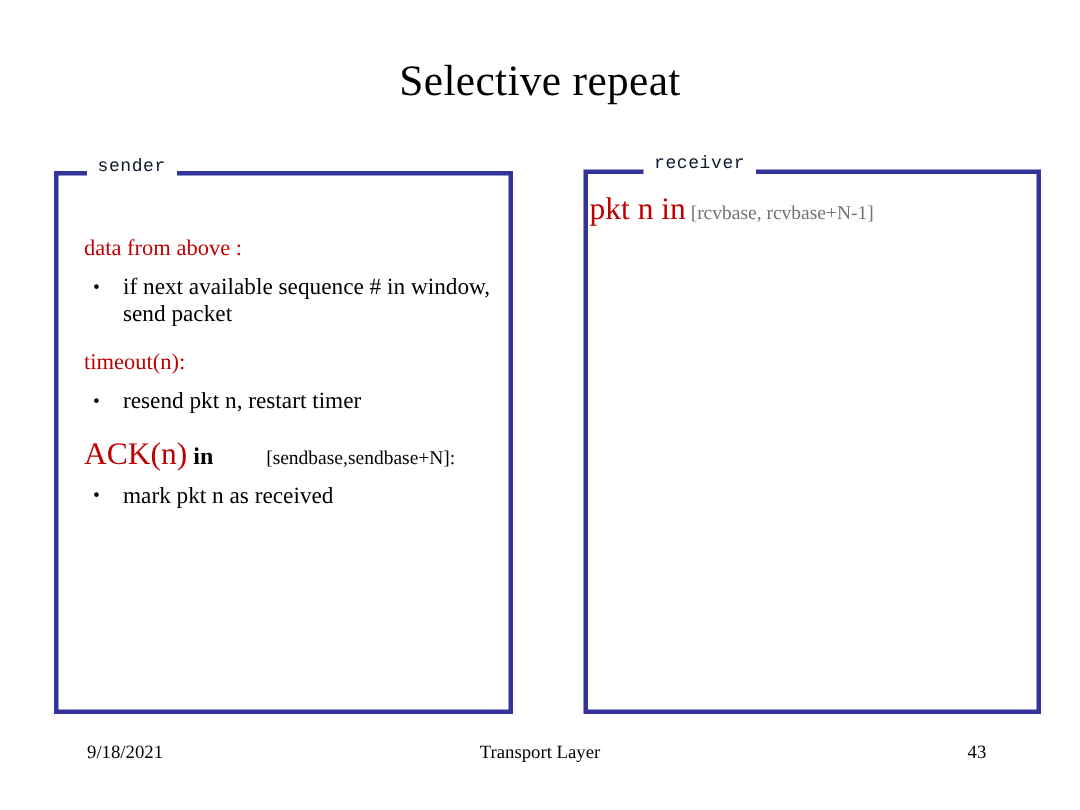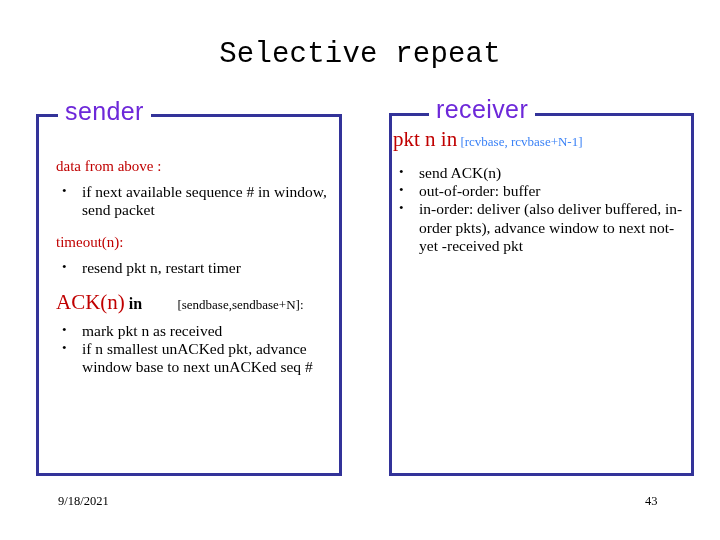--- a/index.html
+++ b/index.html
@@ -15,21 +15,21 @@
     position: relative;
   }
 
   
   #slide-title {
     position: absolute;
     left: 0;
     top: 38px;
     width: 720px;
     text-align: center;
-    font-family: Liberation Mono, monospace;
+    font-family: Liberation Serif, serif;
     font-size: 29px;
     color: #000000;
     letter-spacing: 0.2px;
   }
 
   
   .group-box {
     position: absolute;
     border: 3px solid #333399;
     box-sizing: border-box;
@@ -45,23 +45,23 @@
     left: 389px;
     top: 113px;
     width: 305px;
     height: 363px;
   }
 
   
   .group-label {
     position: absolute;
     background: #ffffff;
-    color: #6d28d9;
-    font-family: Liberation Sans, sans-serif;
-    font-size: 25px;
+    color: #0f172a;
+    font-family: Liberation Mono, monospace;
+    font-size: 12px;
     letter-spacing: 0.4px;
     padding: 0 7px;
     line-height: 20px;
     white-space: nowrap;
   }
   #sender-label {
     left: 58px;
     top: 101px;
   }
   #receiver-label {
@@ -102,21 +102,21 @@
     font-weight: bold;
     font-size: 16px;
   }
   .heading .range-blk {
     color: #000000;
     font-weight: normal;
     font-size: 13px;
     padding-left: 32px;
   }
   .heading .range-red {
-    color: #3b82f6;
+    color: #737373;
     font-weight: normal;
     font-size: 13px;
   }
 
   
   ul.bullets {
     list-style: none;
     margin: 0;
     padding: 0;
   }
@@ -194,45 +194,40 @@
     </ul>
   </div>
 
   <div class="sp-e"></div>
 
   <div>
     <div class="heading big"><span>ACK(n)</span><span class="blk"> in</span><span class="range-blk"> [sendbase,sendbase+N]:</span></div>
     <div class="sp-d"></div>
     <ul class="bullets">
       <li>mark pkt n as received</li>
-      <li>if n smallest unACKed pkt, advance window base to next unACKed seq #</li>
     </ul>
   </div>
 
 </div>
 
 <div id="receiver-box" class="group-box"></div>
 <div id="receiver-label" class="group-label">receiver</div>
 
 <div id="receiver-content" class="content">
 
   <div>
     <div class="heading big"><span>pkt n in</span><span class="range-red"> [rcvbase, rcvbase+N-1]</span></div>
     <div class="sp-b"></div>
-    <ul class="bullets">
-      <li>send ACK(n)</li>
-      <li>out-of-order: buffer</li>
-      <li>in-order: deliver (also deliver buffered, in-order pkts), advance window to next not-yet -received pkt</li>
-    </ul>
   </div>
 
   <div class="sp-a"></div>
 
 
   <div class="sp-a"></div>
 
 
 </div>
 
 <div id="footer">
   <span id="footer-date">9/18/2021</span>
+  <span id="footer-title">Transport Layer</span>
   <span id="footer-page">43</span>
 </div>
 
 </body></html>

